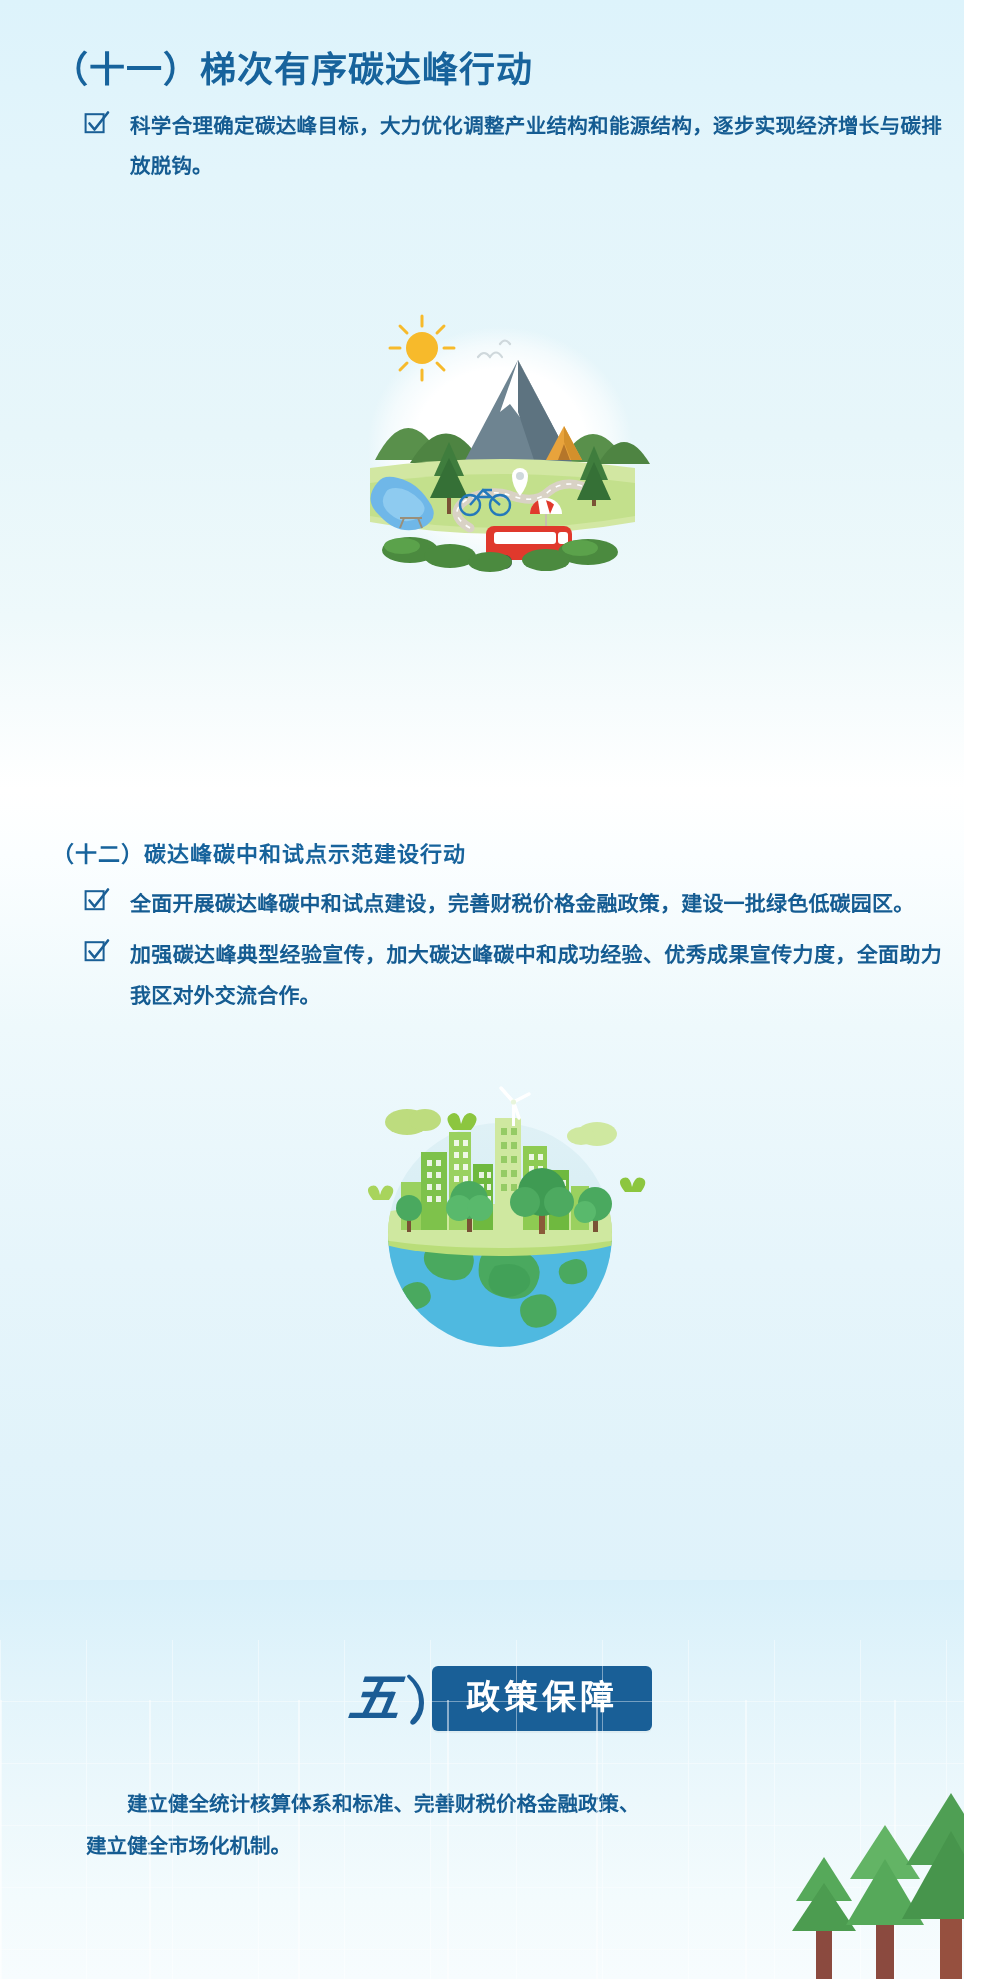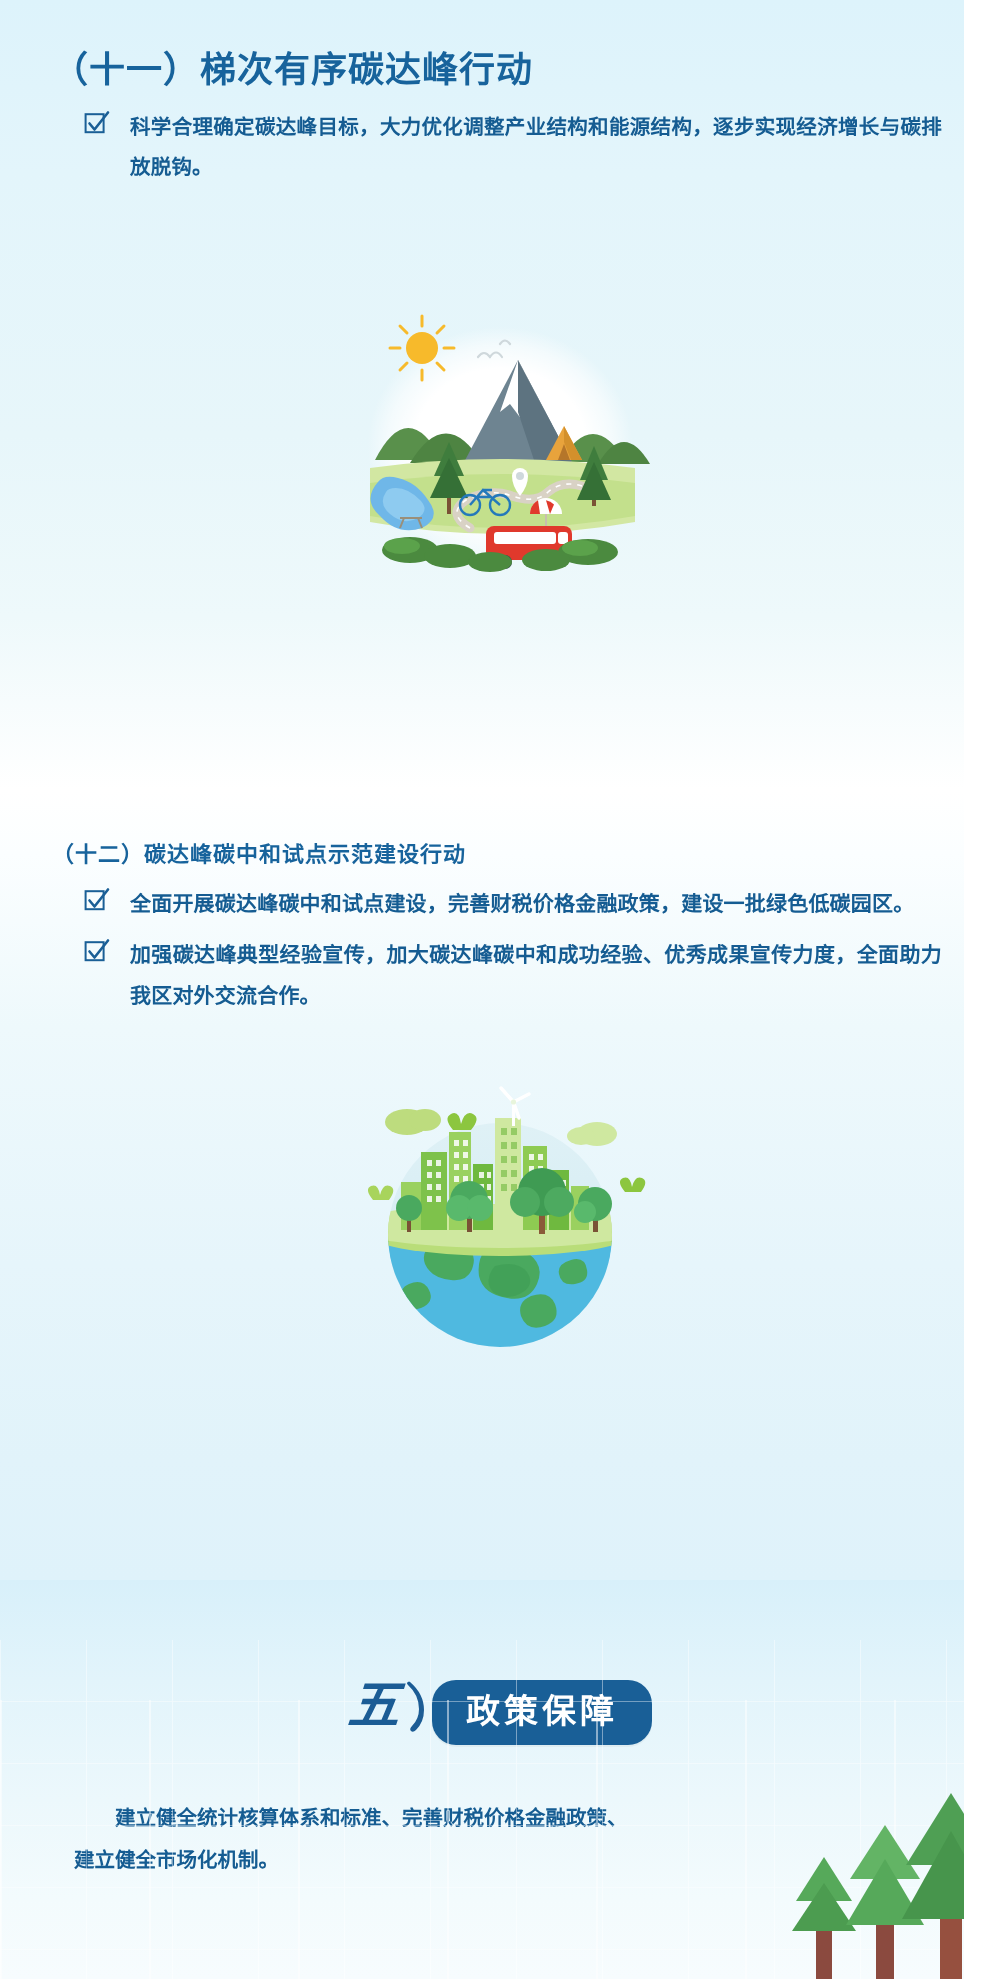--- a/index.html
+++ b/index.html
@@ -75,20 +75,21 @@
   }
   .chk svg{display:block;width:26px;height:26px;}
   .bullet-text{
     margin-left:46px;
     font-size:20.5px;
     font-weight:700;
     color:#155c92;
     line-height:1.95;
     letter-spacing:.2px;
     text-align:justify;
+    font-family:Liberation Serif, serif;
   }
   .sec-12 .bullet-text{font-size:21px;}
 
   
   .illus1{
     position:absolute;
     left:50%;
     transform:translateX(-50%);
     top:300px;
     width:300px;height:290px;
@@ -127,28 +128,27 @@
   }
   .five-comma{
     width:26px;height:60px;position:relative;margin-right:2px;
   }
   .pill{
     background:#195f97;
     color:#ffffff;
     font-size:34px;
     font-weight:700;
     letter-spacing:4px;
-    border-radius:24px;
+    border-radius:6px;
     padding:12px 34px 14px 34px;
     line-height:1.15;
     box-shadow:0 2px 0 rgba(0,0,0,.04);
-    margin-top:14px;
   }
   .five-body{
-    margin:52px 0 0 0;
+    margin:52px 0 0 12px;
     padding:0 74px 0 74px;
     font-size:20.5px;
     font-weight:700;
     color:#155c92;
     line-height:2.05;
     text-align:justify;
   }
   .five-body p{margin:0;}
   .five-body .indent{text-indent:2em;}
 

